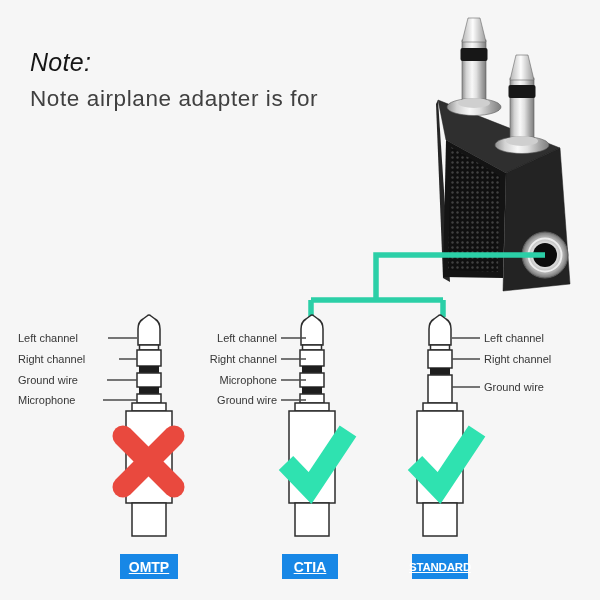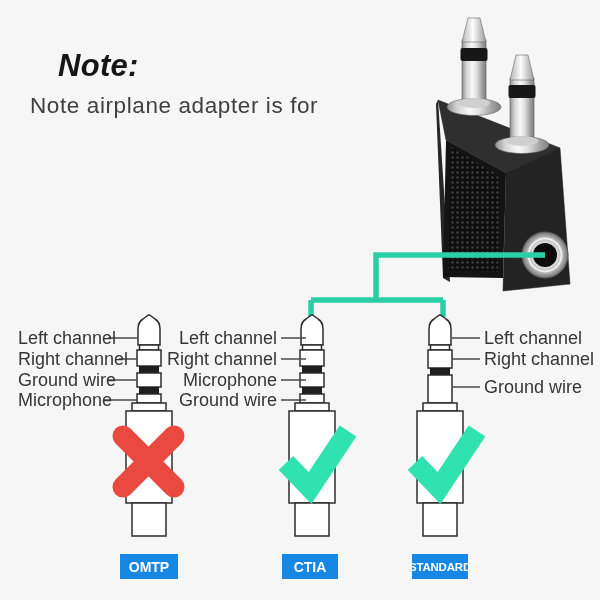--- a/index.html
+++ b/index.html
@@ -5,34 +5,34 @@
   html,body{margin:0;padding:0;background:#fff;}
   .canvas{
     position:relative;width:600px;height:600px;overflow:hidden;
     background:var(--bg,#f6f6f6);
     font-family:"Liberation Sans",sans-serif;
   }
   svg.art{position:absolute;left:0;top:0;width:600px;height:600px;}
 
   
   .note{position:absolute;left:30px;top:48px;color:var(--body-text,#404040);}
-  .note-heading{font-size:31px;font-weight:700;font-style:italic;color:var(--ink,#161616);letter-spacing:.3px;margin-left:28px;}
+  .note-heading{font-size:25px;font-weight:400;font-style:italic;color:var(--ink,#161616);letter-spacing:.3px;}
   .note-line{font-size:22.5px;font-weight:400;letter-spacing:.6px;margin-top:9px;white-space:nowrap;}
   .note-line b{color:var(--ink,#161616);font-weight:700;letter-spacing:.2px;}
 
   
-  .lbl{position:absolute;font-size:18px;color:var(--label-text,#363636);
+  .lbl{position:absolute;font-size:11px;color:var(--label-text,#363636);
        height:20px;line-height:20px;white-space:nowrap;}
   .col-left{left:18px;}
   .col-mid{right:323px;text-align:right;}
   .col-right{left:484px;}
 
   
   .badge{position:absolute;top:554px;height:25px;background:var(--badge-blue,#1787e6);
-         color:#fff;font-weight:700;display:flex;align-items:center;justify-content:center;}
+         color:#fff;font-weight:700;display:flex;align-items:center;justify-content:center;text-decoration:underline;}
   .badge-omtp{left:120px;width:58px;font-size:14px;}
   .badge-ctia{left:282px;width:56px;font-size:14px;}
   .badge-standard{left:412px;width:56px;font-size:11.5px;letter-spacing:-.2px;}
 
   
   .pw{fill:#ffffff;stroke:#2d2d2d;stroke-width:1.5;}
   .pb{fill:#1e1e1e;stroke:none;}
   .leader{stroke:#4a4a4a;stroke-width:1.5;}
   .teal-line{stroke:var(--teal,#2bcfa7);stroke-width:5.5;fill:none;}
   .xmark{stroke:var(--red,#e9493e);stroke-width:21;stroke-linecap:round;}

